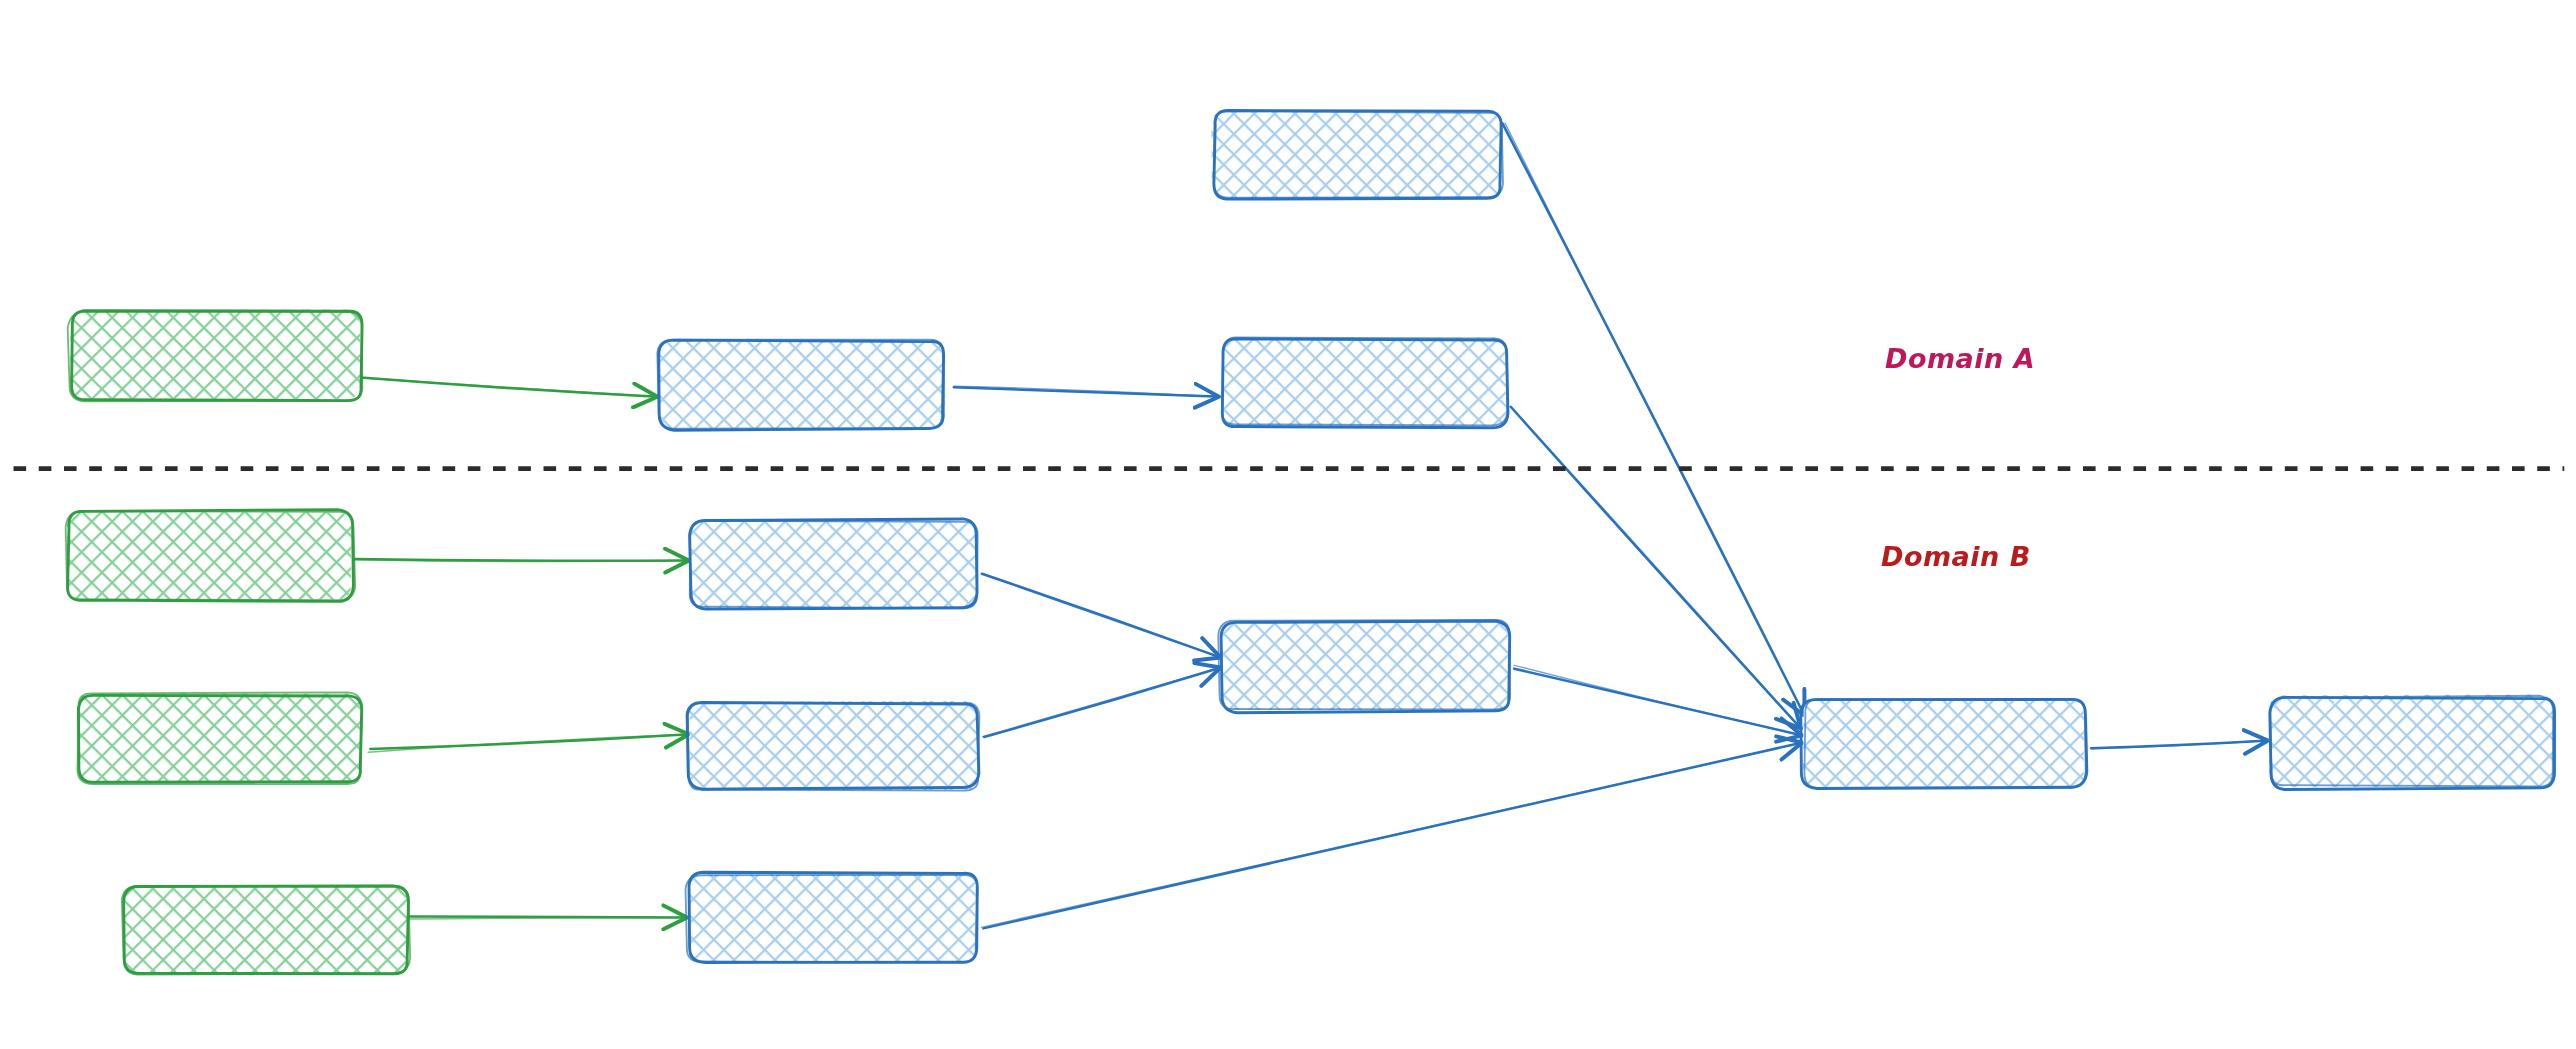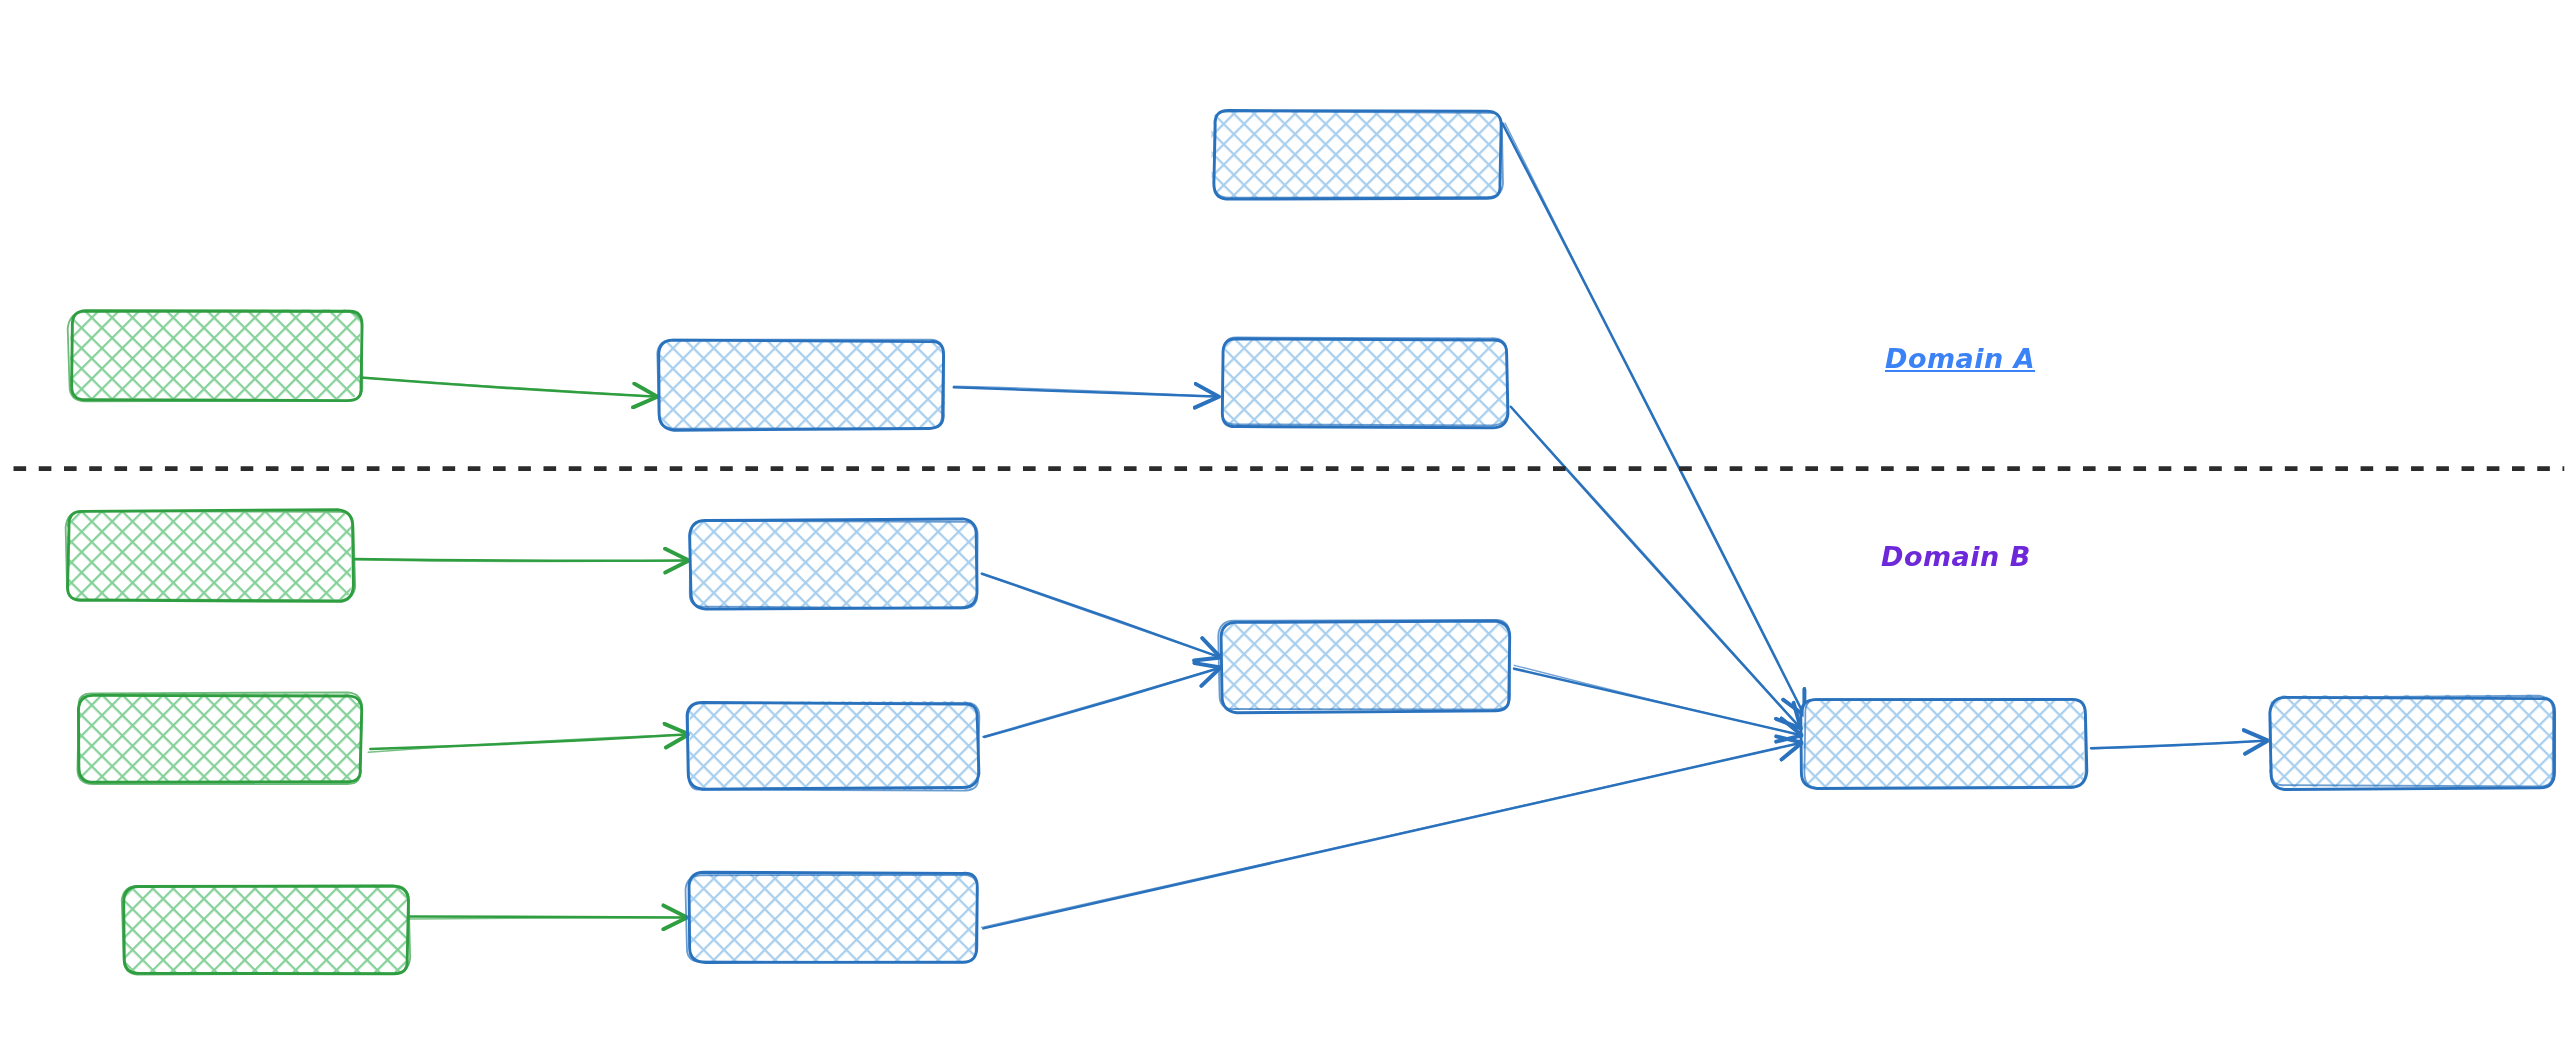--- a/index.html
+++ b/index.html
@@ -178,18 +178,18 @@
           <path d="M 2533.384799194422 771.4134338856737 L 2816.5923511033843 770.639953947179 Q 2833.130879879431 771.4134338856737 2833.130879879431 787.4134338856737 L 2833.286663670226 857.7129140859996 Q 2833.130879879431 873.3378398895906 2817.130879879431 873.3378398895906 L 2533.7244386679145 873.5545476918828 Q 2517.384799194422 873.3378398895906 2517.384799194422 857.3378398895906 L 2517.2023454669875 787.7649515635171 Q 2517.384799194422 771.4134338856737 2533.384799194422 771.4134338856737 Z" fill="url(#hatch-blue)" stroke="none"></path>
           <path d="M 2535.6373952406634 773.790486099194 L 2819.173628142557 775.2609976804168 Q 2834.170651389738 773.790486099194 2834.170651389738 789.790486099194 L 2834.1129084612767 856.8756758705134 Q 2834.170651389738 874.2241954337918 2818.170651389738 874.2241954337918 L 2534.541390647805 876.0478118449672 Q 2519.6373952406634 874.2241954337918 2519.6373952406634 858.2241954337918 L 2518.3340699694745 791.3790333664879 Q 2519.6373952406634 773.790486099194 2535.6373952406634 773.790486099194 Z" fill="none" stroke="#2a72bd" stroke-width="3.2" stroke-opacity="1" stroke-linecap="round" stroke-linejoin="round"></path>
           <path d="M 2536.115037586314 774.0283557911536 L 2816.6147500414468 772.0350185891776 Q 2832.649204636481 774.0283557911536 2832.649204636481 790.0283557911536 L 2832.136973942973 858.6211827301519 Q 2832.649204636481 872.7314945225285 2816.649204636481 872.7314945225285 L 2535.4226689842635 871.23458223419 Q 2520.115037586314 872.7314945225285 2520.115037586314 856.7314945225285 L 2518.7445433521384 790.2046963007211 Q 2520.115037586314 774.0283557911536 2536.115037586314 774.0283557911536 Z" fill="none" stroke="#2a72bd" stroke-width="2" stroke-opacity="0.7" stroke-linecap="round" stroke-linejoin="round"></path>
         </g>
       </g>
     <g id="divider-layer">
         <line x1="15" y1="520" x2="2845" y2="520" stroke="#2b2b2b" stroke-width="5" stroke-dasharray="14 14"></line>
       </g>
   </svg>
 
-  <div class="domain-label" id="label-domain-a" style="left: 1885px; top: 343px; color: #3b82f6; text-decoration: underline;">Domain A</div>
+  <div class="domain-label" id="label-domain-a" style="left: 1885px; top: 343px; color: #be185d;">Domain A</div>
 
-  <div class="domain-label" id="label-domain-b" style="left: 1881px; top: 541px; color: #6d28d9;">Domain B</div>
+  <div class="domain-label" id="label-domain-b" style="left: 1881px; top: 541px; color: #b91c1c;">Domain B</div>
 
 </div>
 
 
 </body></html>

